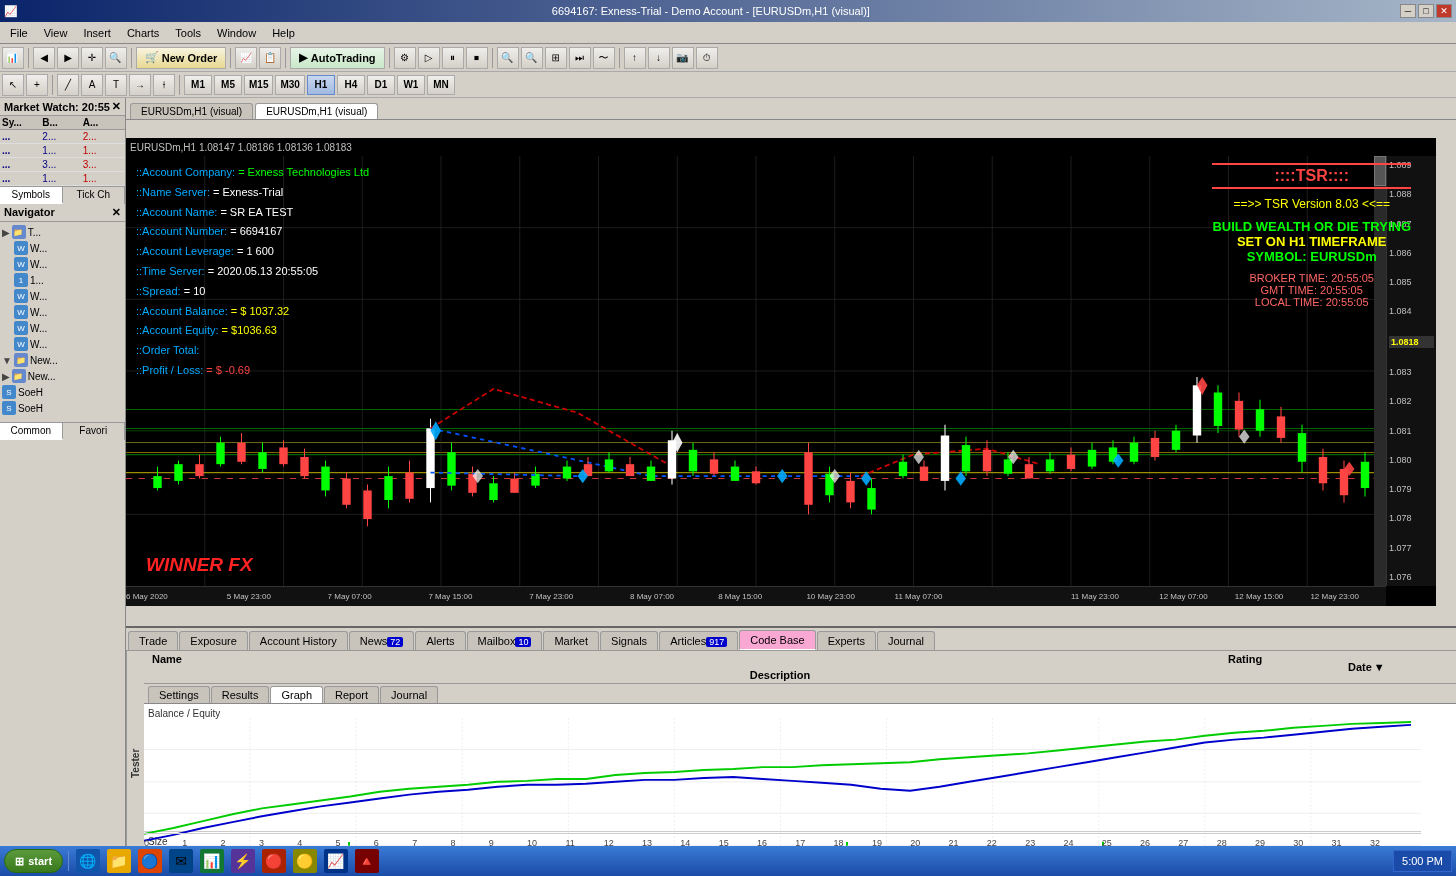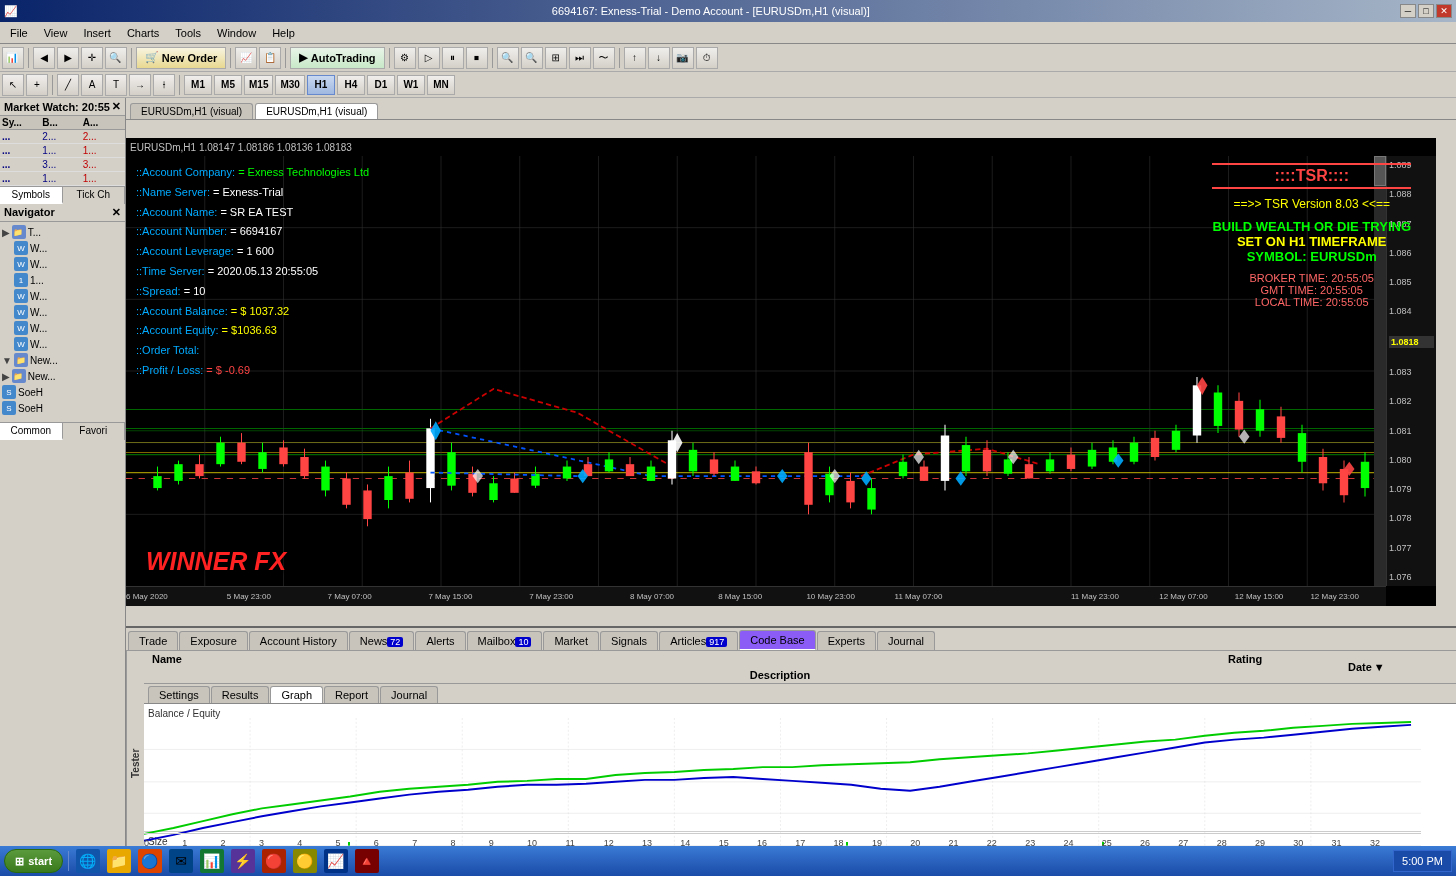--- a/index.html
+++ b/index.html
@@ -58,30 +58,30 @@
     .chart-info .company { color: #00ff00; }
     
     .tsr-overlay { position: absolute; top: 25px; right: 25px; text-align: center; z-index: 5; }
     .tsr-title { color: #ff4444; font-size: 16px; font-weight: bold; border-top: 2px solid #ff4444; border-bottom: 2px solid #ff4444; padding: 2px 0; }
     .tsr-version { color: #ffff00; font-size: 12px; margin-top: 8px; }
     .tsr-slogan { color: #00ff00; font-size: 13px; font-weight: bold; margin-top: 8px; }
     .tsr-timeframe { color: #ffff00; font-size: 13px; font-weight: bold; }
     .tsr-symbol { color: #00ff00; font-size: 13px; font-weight: bold; }
     .tsr-times { color: #ff6666; font-size: 11px; margin-top: 8px; }
     
-    .winner-fx { position: absolute; bottom: 30px; left: 20px; color: #ff2222; font-size: 25px; font-weight: bold; font-style: italic; z-index: 5; text-shadow: 2px 2px 4px rgba(0,0,0,0.8); }
+    .winner-fx { position: absolute; bottom: 30px; left: 20px; color: #ff2222; font-size: 19px; font-weight: bold; font-style: italic; z-index: 5; text-shadow: 2px 2px 4px rgba(0,0,0,0.8); }
     
     
     #chart-yaxis { position: absolute; top: 18px; right: 0; width: 50px; bottom: 20px; background: #111; border-left: 1px solid #333; color: #c0c0c0; font-size: 9px; }
     
     
     #chart-xaxis { position: absolute; bottom: 0; left: 0; right: 50px; height: 20px; background: #111; border-top: 1px solid #333; color: #c0c0c0; font-size: 8px; display: flex; align-items: center; padding: 0 2px; gap: 0; overflow: hidden; }
     #terminal-tabs { display: flex; background: #d4d0c8; border-bottom: 1px solid #999; padding: 2px 2px 0; gap: 1px; align-items: flex-end; }
     .term-tab { padding: 3px 10px; background: #c8c4bc; border: 1px solid #999; border-bottom: none; cursor: pointer; font-size: 11px; border-radius: 3px 3px 0 0; position: relative; }
-    .term-tab.active { background: #8b5cf6; border-bottom: 1px solid white; z-index: 1; }
+    .term-tab.active { background: #f9a8d4; border-bottom: 1px solid white; z-index: 1; }
     .term-tab .badge { background: #0000cc; color: white; border-radius: 2px; padding: 0 3px; font-size: 9px; }
     
     #terminal-content { flex: 1; background: white; overflow: hidden; }
     
     
     #chart-tabs { height: 22px; background: #d4d0c8; border-bottom: 1px solid #888; display: flex; align-items: flex-end; padding: 0 4px; gap: 2px; }
     .chart-tab { padding: 2px 10px; background: #c8c4bc; border: 1px solid #999; border-bottom: none; cursor: pointer; font-size: 10px; border-radius: 3px 3px 0 0; }
     .chart-tab.active { background: white; }
     
     

